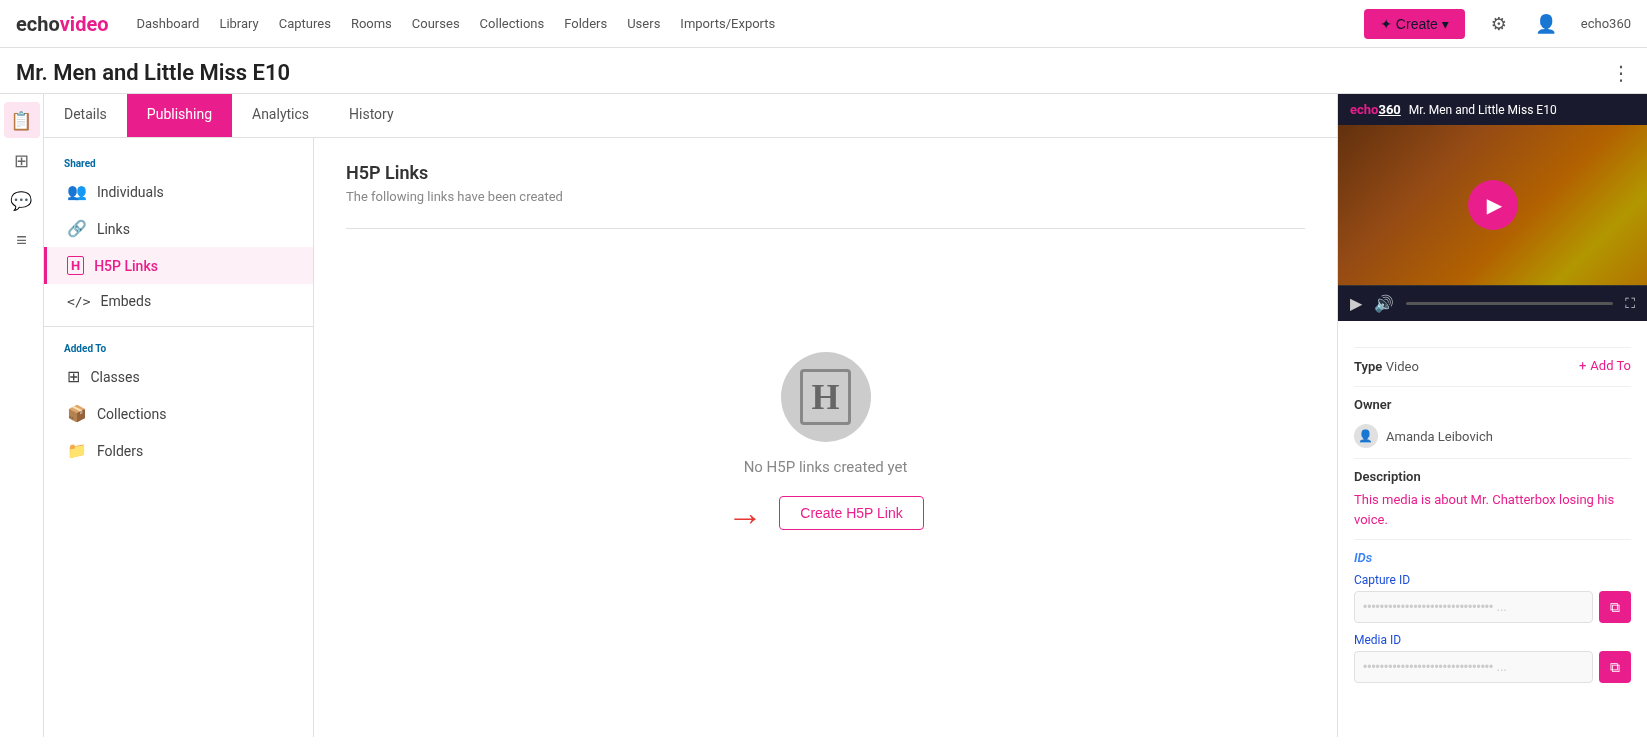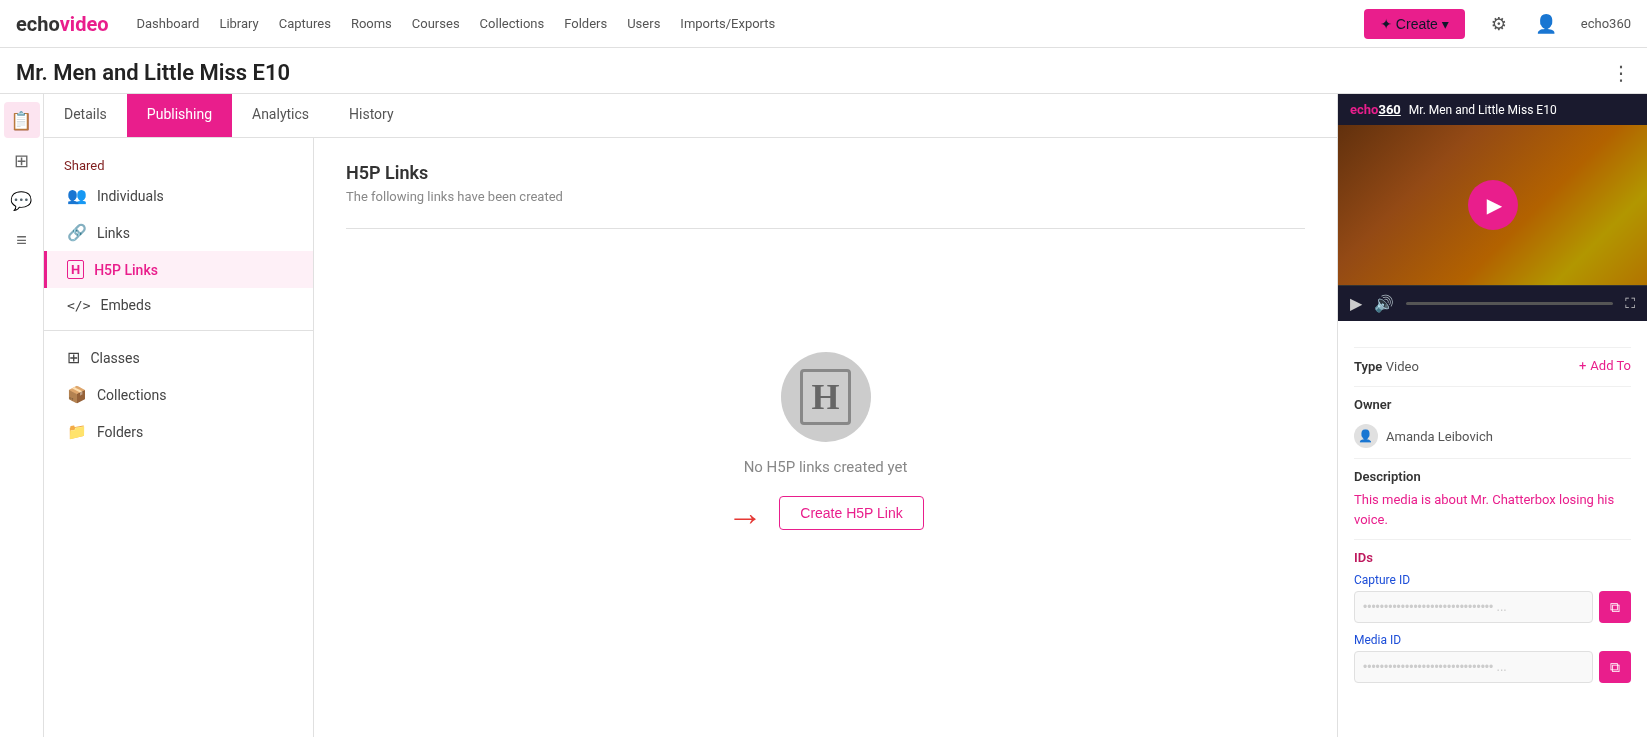--- a/index.html
+++ b/index.html
@@ -64,21 +64,21 @@
 
     
     .sub-layout { display: flex; flex: 1; overflow: hidden; }
 
     
     .pub-sidebar {
       width: 270px; border-right: 1px solid #e0e0e0; overflow-y: auto; background: #fff;
       padding: 12px 0;
     }
     .pub-sidebar-section-title {
-      padding: 8px 20px 4px 20px; font-size: 13px; color: #7f1d1d; font-weight: 400;
+      padding: 8px 20px 4px 20px; font-size: 10px; color: #0369a1; font-weight: 700;
     }
     .pub-sidebar-item {
       display: flex; align-items: center; gap: 10px; padding: 9px 20px;
       cursor: pointer; color: #444; font-size: 14px; border-left: 3px solid transparent;
     }
     .pub-sidebar-item.active { color: #e91e8c; border-left-color: #e91e8c; background: #fef0f7; font-weight: 500; }
     .pub-sidebar-item .item-icon { font-size: 16px; color: inherit; }
 
     .pub-sidebar-divider { height: 1px; background: #e0e0e0; margin: 8px 0; }
 
@@ -148,21 +148,21 @@
     .meta-row { display: flex; align-items: flex-start; justify-content: space-between; margin-bottom: 12px; }
     .meta-label { font-size: 13px; font-weight: 600; color: #333; }
     .meta-value { font-size: 13px; color: #555; }
     .meta-action { display: flex; align-items: center; gap: 4px; color: #e91e8c; cursor: pointer; font-size: 13px; }
     .meta-action-add { display: flex; align-items: center; gap: 4px; color: #e91e8c; cursor: pointer; font-size: 13px; }
     .meta-divider { height: 1px; background: #f0f0f0; margin: 10px 0; }
     .owner-row { display: flex; align-items: center; gap: 8px; }
     .owner-avatar { width: 24px; height: 24px; border-radius: 50%; background: #e0e0e0; display: flex; align-items: center; justify-content: center; font-size: 12px; color: #888; }
     .description-text { font-size: 13px; color: #e91e8c; line-height: 1.5; }
     .ids-section { margin-top: 8px; }
-    .ids-label { font-size: 13px; font-weight: 600; color: #be185d; margin-bottom: 8px; }
+    .ids-label { font-size: 13px; font-weight: 600; color: #3b82f6; margin-bottom: 8px; font-style: italic; }
     .id-row { margin-bottom: 10px; }
     .id-field-label { font-size: 12px; color: #1d4ed8; margin-bottom: 4px; }
     .id-input-row { display: flex; align-items: center; gap: 6px; }
     .id-input {
       flex: 1; height: 32px; border: 1px solid #e0e0e0; border-radius: 4px;
       padding: 0 8px; font-size: 12px; color: #ccc; background: #f9f9f9;
     }
     .copy-btn {
       width: 32px; height: 32px; background: #e91e8c; border: none; border-radius: 4px;
       color: #fff; cursor: pointer; display: flex; align-items: center; justify-content: center; font-size: 14px;
@@ -230,20 +230,21 @@
           </div>
           <div class="pub-sidebar-item active">
             <span class="item-icon" style="font-weight:bold;font-size:13px;border:1.5px solid #e91e8c;padding:1px 3px;border-radius:2px;color:#e91e8c;">H</span>
             <span>H5P Links</span>
           </div>
           <div class="pub-sidebar-item">
             <span class="item-icon" style="font-family:monospace;font-size:13px;">&lt;/&gt;</span>
             <span>Embeds</span>
           </div>
           <div class="pub-sidebar-divider"></div>
+          <div class="pub-sidebar-section-title">Added To</div>
           <div class="pub-sidebar-item">
             <span class="item-icon">⊞</span>
             <span>Classes</span>
           </div>
           <div class="pub-sidebar-item">
             <span class="item-icon">📦</span>
             <span>Collections</span>
           </div>
           <div class="pub-sidebar-item">
             <span class="item-icon">📁</span>

